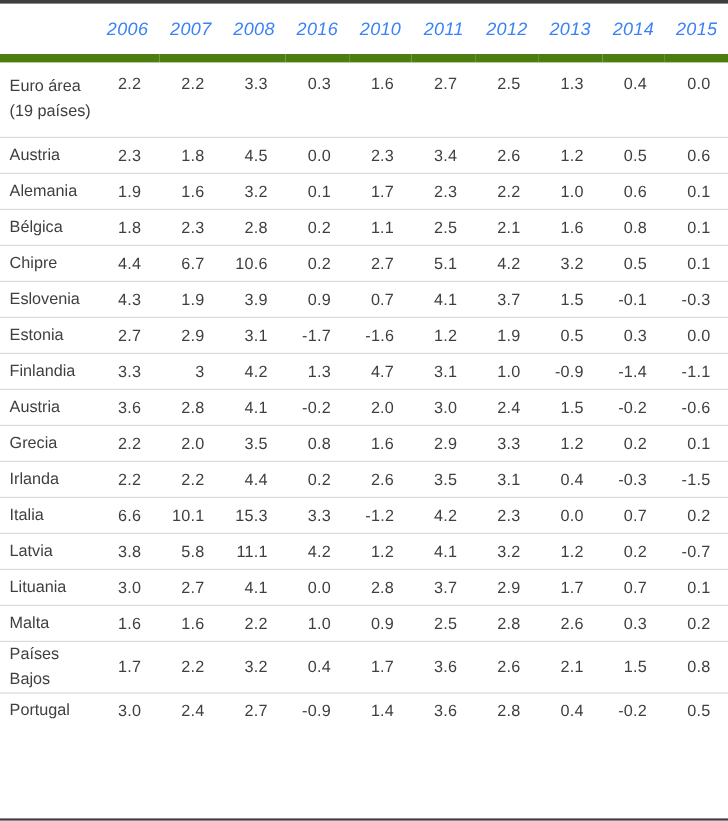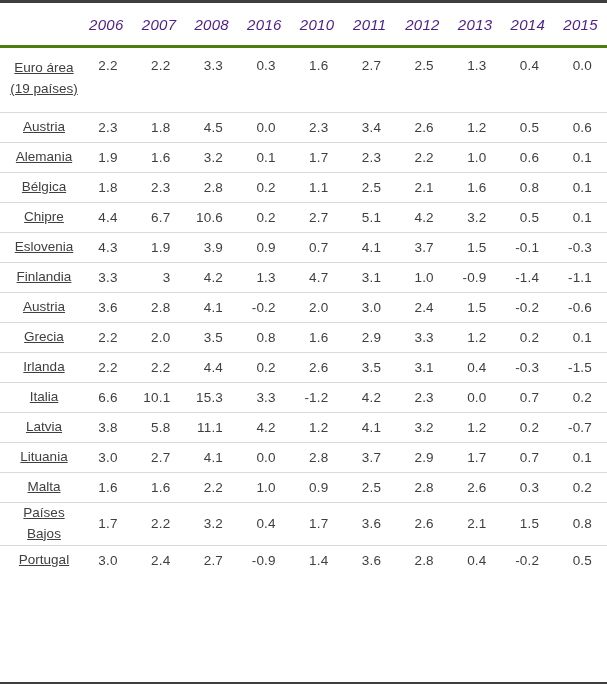--- a/index.html
+++ b/index.html
@@ -15,44 +15,43 @@
     color: #3f3f3f;
   }
   table {
     width: 100%;
     border-collapse: collapse;
     table-layout: fixed;
   }
   col.label-col { width: 80px; }
   thead th {
     height: 42px;
-    border-bottom: 3px solid #4d7c0f;
+    border-bottom: 7px solid #4d7c0f;
     font-style: italic;
     font-weight: 400;
     font-size: 15px;
     text-align: center;
     vertical-align: middle;
     letter-spacing: 0.3px;
     padding: 0;
-    color: #4c1d95;
+    color: #3b82f6;
   }
   tbody tr { height: 30px; }
   tbody tr:first-child { height: 66px; }
   tbody tr:first-child td { vertical-align: top; padding-top: 10px; }
   tbody tr + tr td { border-top: 1px solid #dadada; }
   tbody td {
     font-size: 13.5px;
     vertical-align: middle;
     padding: 0;
   }
   .label-cell {
     padding-left: 8px;
-    text-align: center;
+    text-align: left;
     line-height: 1.55;
-    text-decoration: underline;
   }
   .num-cell {
     text-align: right;
     padding-right: 15px;
     letter-spacing: 0.2px;
   }
 </style>
 </head>
 <body>
 
@@ -163,20 +162,35 @@
           <td class="num-cell">0.9</td>
           <td class="num-cell">0.7</td>
           <td class="num-cell">4.1</td>
           <td class="num-cell">3.7</td>
           <td class="num-cell">1.5</td>
           <td class="num-cell">-0.1</td>
           <td class="num-cell">-0.3</td>
         </tr>
         <tr>
           <td class="label-cell">
+            <div>Estonia</div>
+          </td>
+          <td class="num-cell">2.7</td>
+          <td class="num-cell">2.9</td>
+          <td class="num-cell">3.1</td>
+          <td class="num-cell">-1.7</td>
+          <td class="num-cell">-1.6</td>
+          <td class="num-cell">1.2</td>
+          <td class="num-cell">1.9</td>
+          <td class="num-cell">0.5</td>
+          <td class="num-cell">0.3</td>
+          <td class="num-cell">0.0</td>
+        </tr>
+        <tr>
+          <td class="label-cell">
             <div>Finlandia</div>
           </td>
           <td class="num-cell">3.3</td>
           <td class="num-cell">3</td>
           <td class="num-cell">4.2</td>
           <td class="num-cell">1.3</td>
           <td class="num-cell">4.7</td>
           <td class="num-cell">3.1</td>
           <td class="num-cell">1.0</td>
           <td class="num-cell">-0.9</td>

